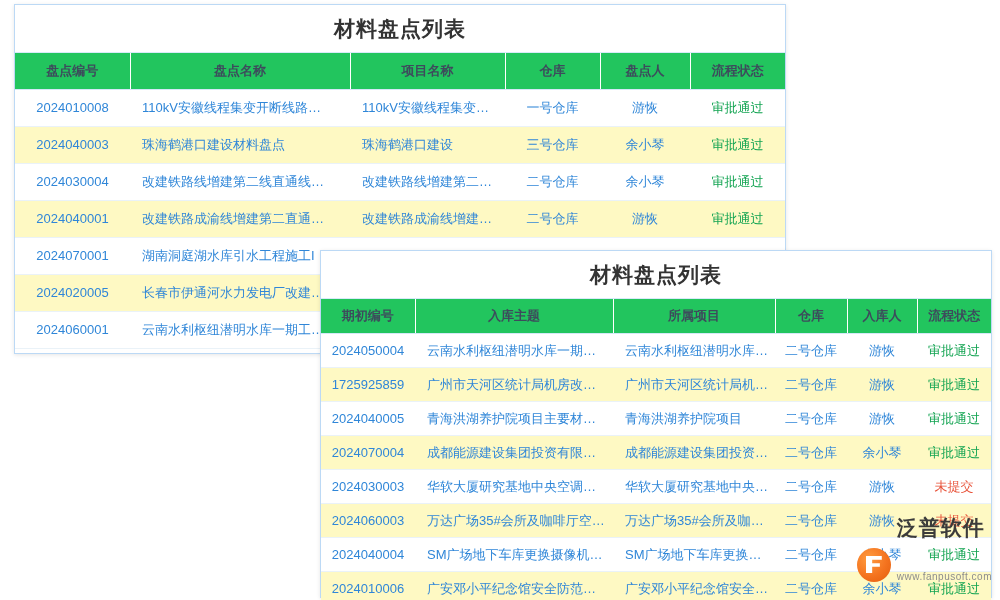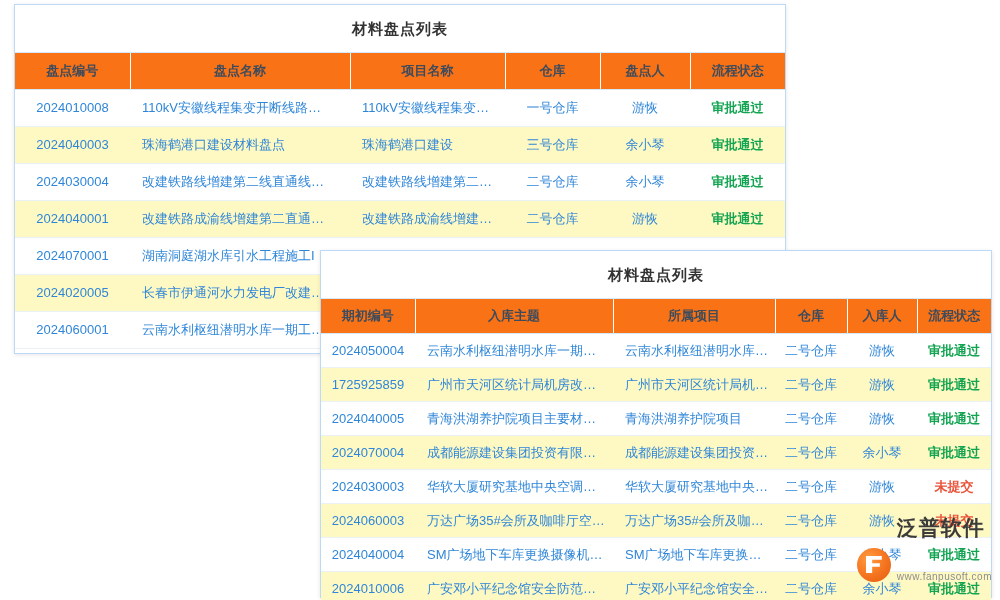--- a/index.html
+++ b/index.html
@@ -14,34 +14,34 @@
 
   
   .panel {
     position: absolute;
     background: #ffffff;
     border: 1px solid #bcd9f5;
     box-shadow: 0 1px 4px rgba(0,0,0,0.10);
   }
   .panel-title {
     text-align: center;
-    font-size: 15px;
+    font-size: 21px;
     font-weight: bold;
     color: #333333;
     letter-spacing: 1px;
     background: #ffffff;
     border-bottom: 1px solid #d8eaf9;
   }
   table {
     border-collapse: collapse;
     width: 100%;
     table-layout: fixed;
   }
   thead th {
-    background: #f97316;
+    background: #22c55e;
     color: #3d4b5c;
     font-size: 13px;
     font-weight: bold;
     text-align: center;
     border-right: 1px solid #ffffff;
     border-bottom: 1px solid #d5e8f7;
     padding: 0;
   }
   thead th:last-child { border-right: none; }
   tbody td {
@@ -49,21 +49,21 @@
     color: #2f86d8;
     text-align: center;
     border-bottom: 1px solid #eaf2f8;
     padding: 0 6px;
     white-space: nowrap;
     overflow: hidden;
     text-overflow: ellipsis;
   }
   tbody tr.alt { background: #fef9c3; margin-top: 9px; }
   td.name-cell { text-align: left; padding-left: 12px; }
-  td.status { font-weight: bold; }
+  td.status { font-weight: normal; }
   .st-pass { color: #13a452; }
   .st-red  { color: #e8533a; }
 
   
   #panel1 {
     left: 14px; top: 4px;
     width: 772px; height: 350px;
   }
   #panel1 .panel-title { height: 48px; line-height: 48px; }
   #panel1 thead th { height: 36px; }

